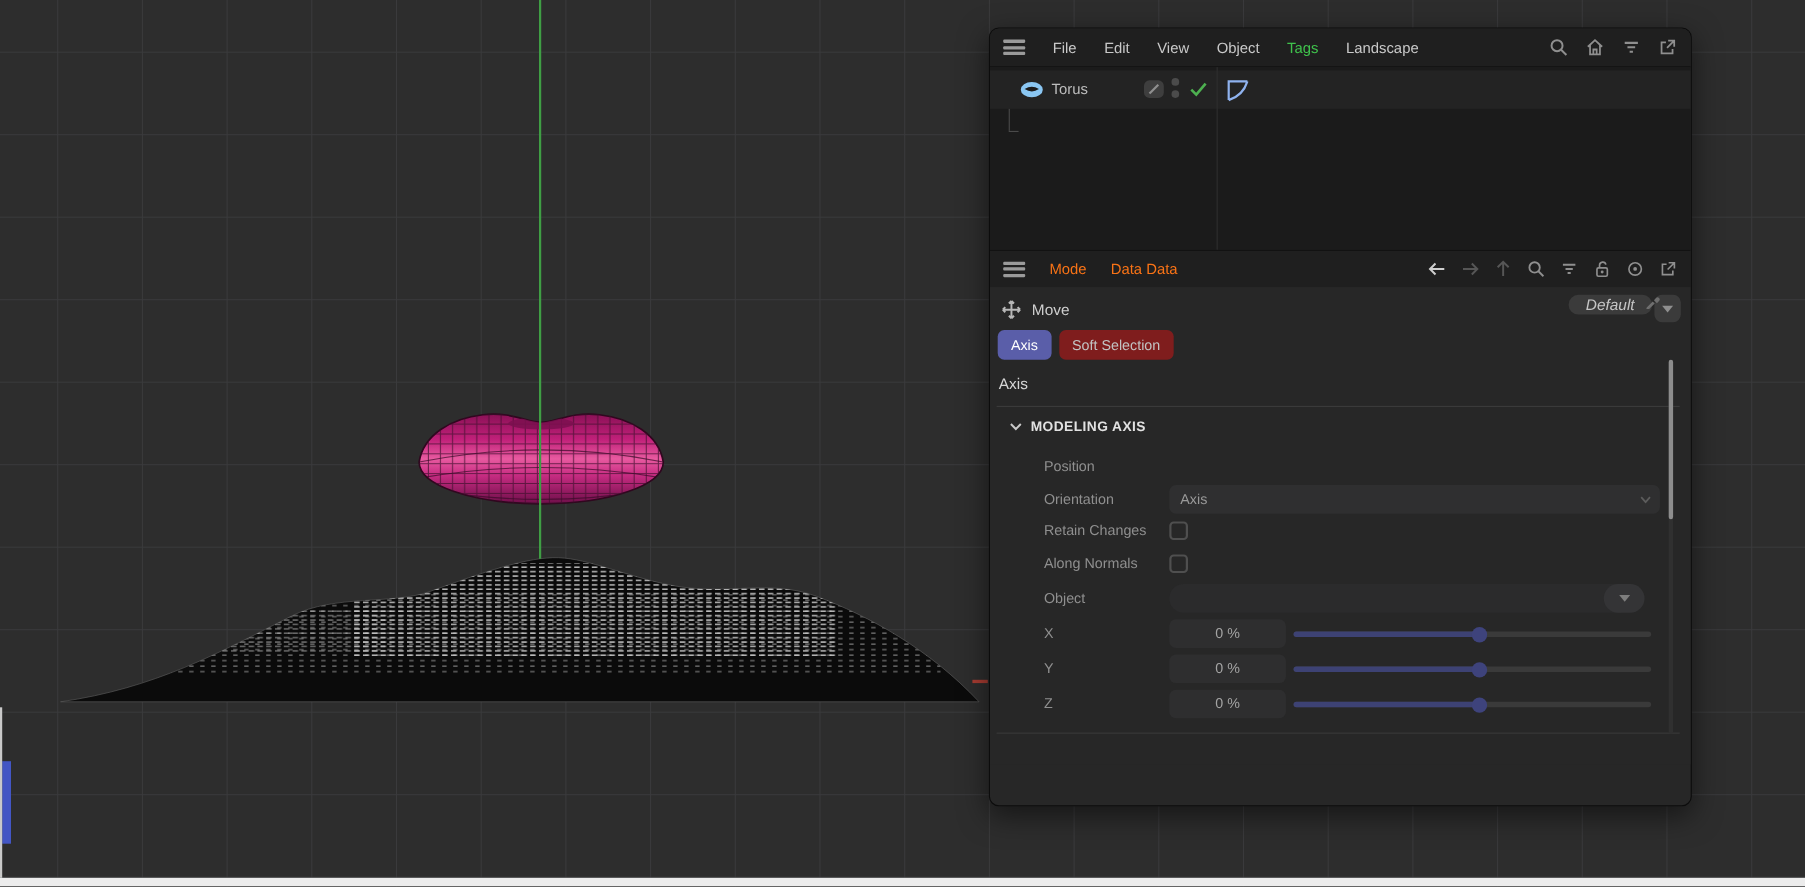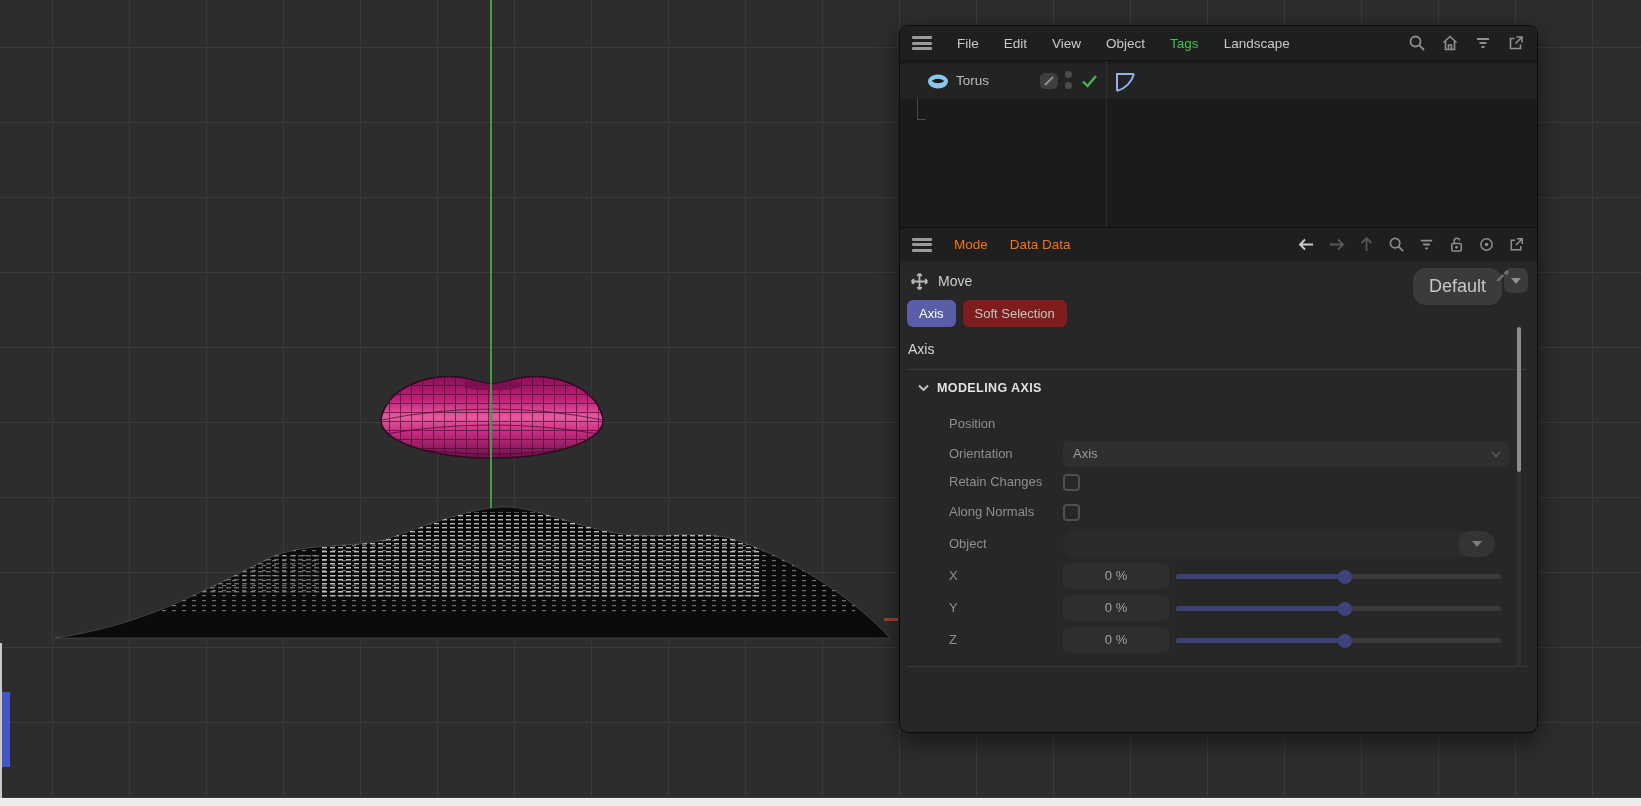--- a/index.html
+++ b/index.html
@@ -64,22 +64,22 @@
   
   .attrheader { height:34px; background:#1f1f1f; border-top:1px solid #101010;
     display:flex; align-items:center; padding:0 12px; gap:22px; }
   .attrheader .mi { font-size:13.5px; color:#f97316; }
   .nav-icons { margin-left:auto; display:flex; align-items:center; gap:13px; }
 
   
   .attrbody { position:relative; height:434px; background:#272727; }
   .move-row { position:absolute; top:6px; left:10px; height:28px; display:flex; align-items:center; gap:9px; }
   .move-row .tool-label { font-size:14px; color:#cfcfcf; }
-  .preset-pill { position:absolute; top:7px; right:35px; height:37px; border-radius:13px;
-    background:#3b3b3b; color:#c6c6c6; font-size:18px; display:flex; align-items:center; padding:0 16px; }
+  .preset-pill { position:absolute; top:7px; right:35px; height:18px; border-radius:13px;
+    background:#3b3b3b; color:#c6c6c6; font-size:14px; display:flex; align-items:center; padding:0 16px;font-style:italic; }
   .preset-arrow { position:absolute; top:7px; right:9px; width:24px; height:25px; border-radius:7px;
     background:#3b3b3b; display:flex; align-items:center; justify-content:center; }
   .tri-down { width:0; height:0; border-left:5px solid transparent; border-right:5px solid transparent;
     border-top:6px solid #8f8f8f; }
 
   .tabs { position:absolute; top:39px; left:7px; display:flex; gap:7px; }
   .tab { height:27px; border-radius:6px; padding:0 12px; font-size:13px; display:flex; align-items:center; }
   .tab.active { background:#5a5ea9; color:#ffffff; }
   .tab.idle   { background:#7f1d1d; color:#c2c2c2; }
 

